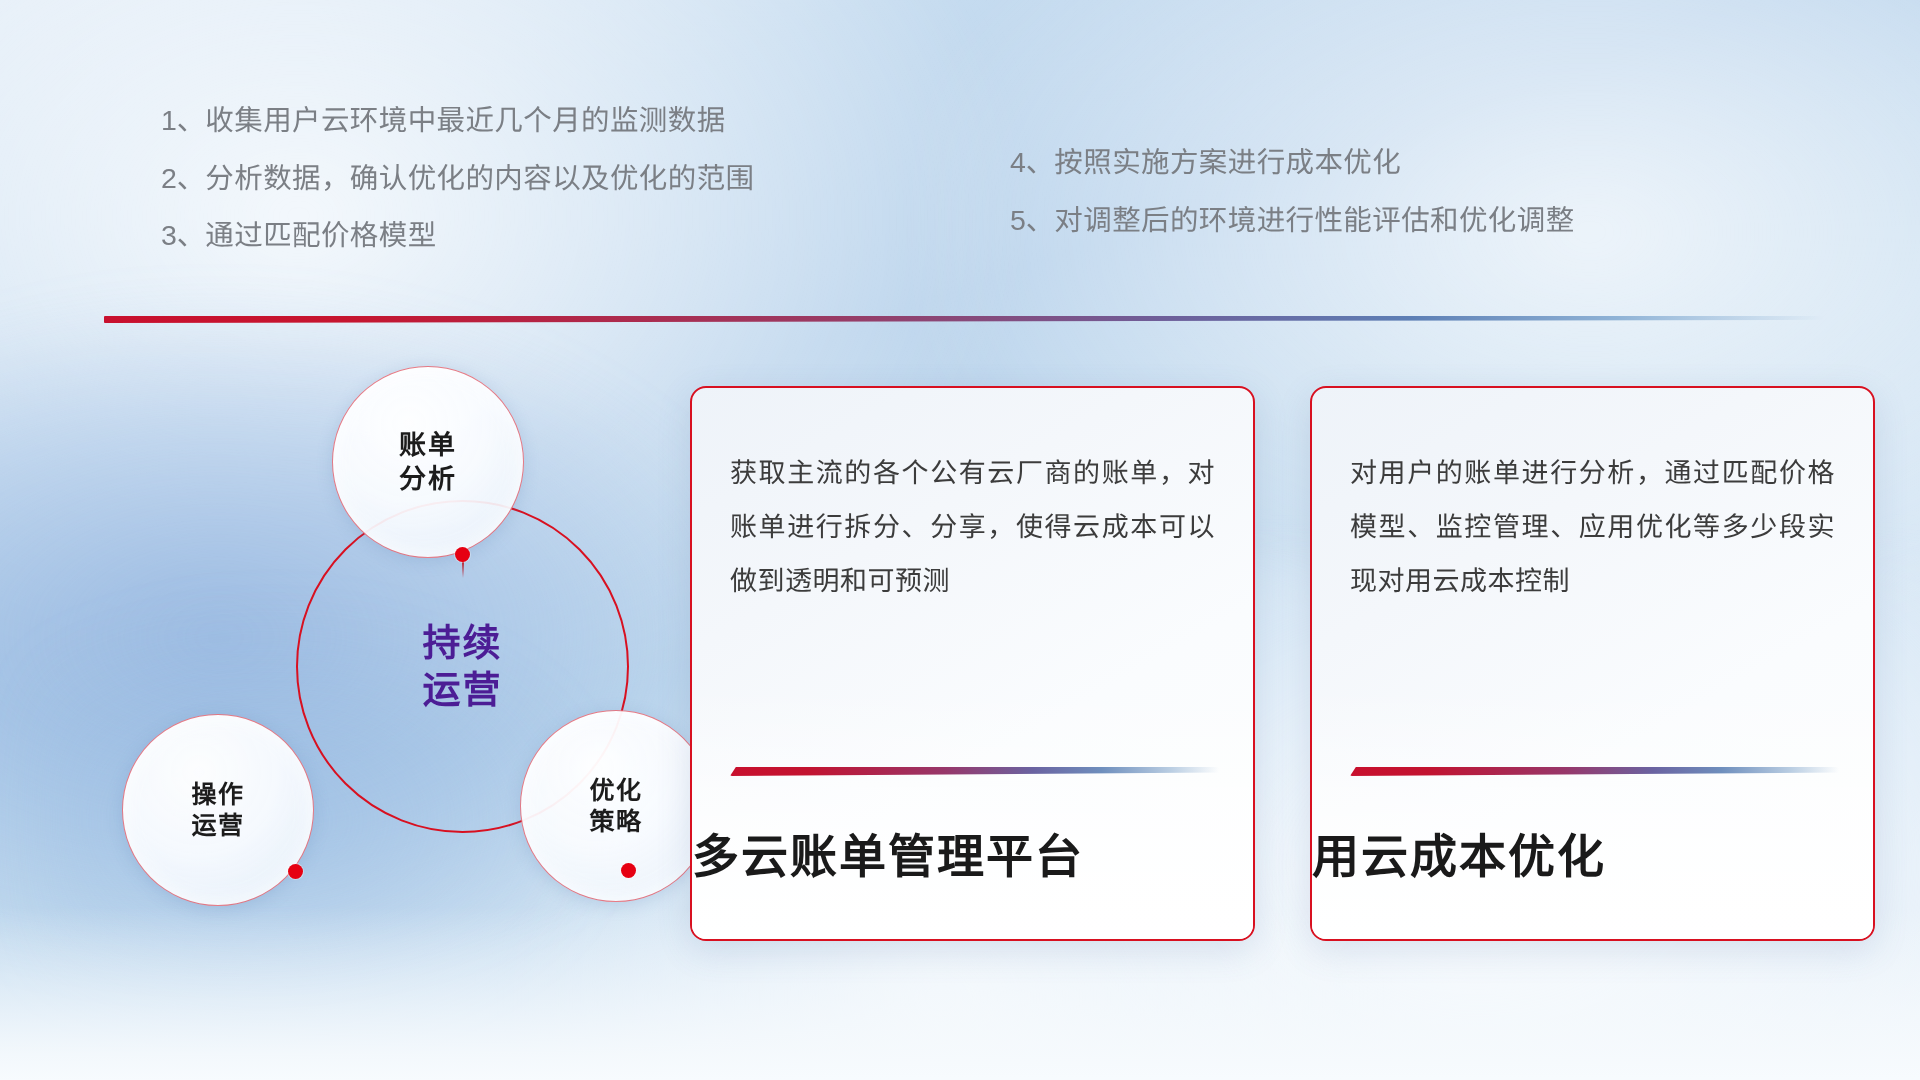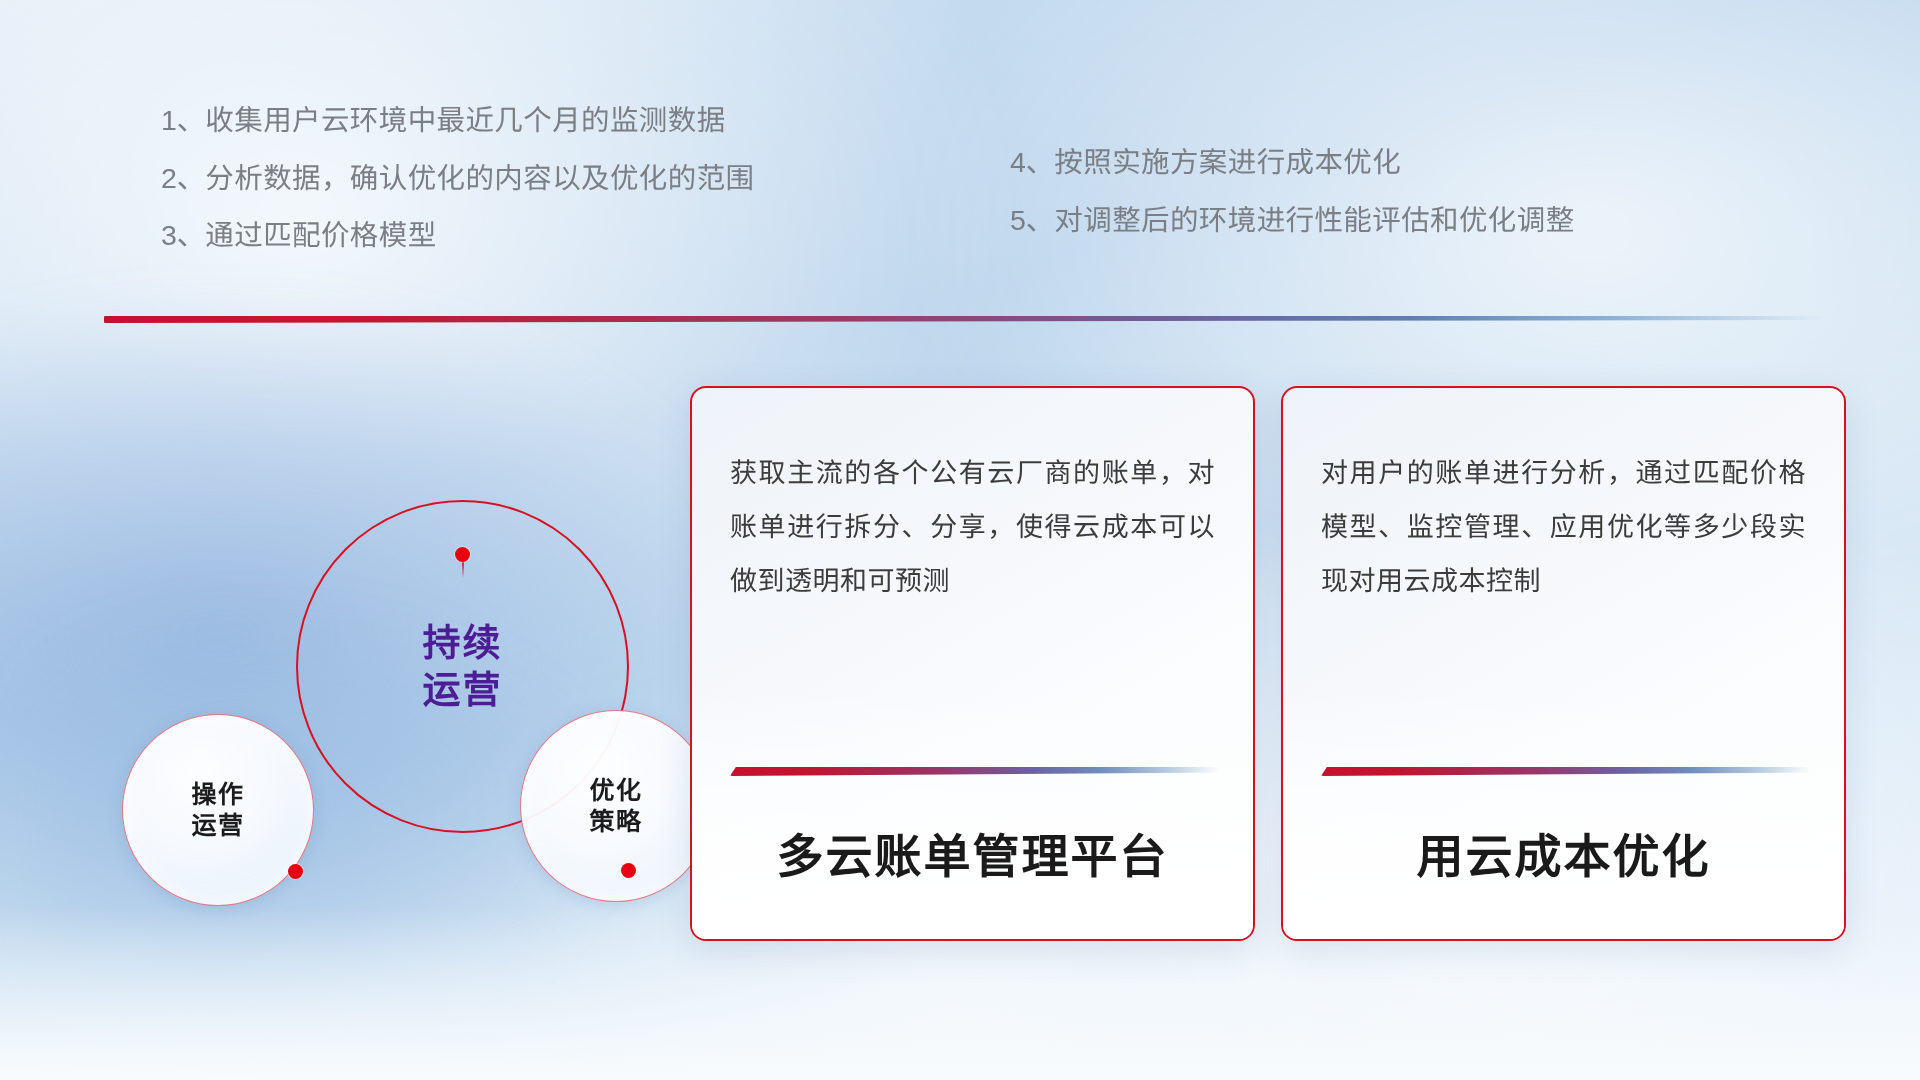--- a/index.html
+++ b/index.html
@@ -129,21 +129,21 @@
   .dot.d-bl { left:188px; top:514px; }
   .dot.d-br { left:521px; top:513px; }
 
   .tick{
     position:absolute; width:2px; height:18px;
     background:linear-gradient(to bottom,#b8121f,rgba(184,18,31,0));
   }
   .tick.t-top{ left:362px; top:210px; }
 
   
-  .cards{ position:absolute; left:690px; top:386px; display:flex; gap:26px; }
+  .cards{ position:absolute; left:690px; top:386px; display:flex; gap:55px; }
   .card{
     position:relative;
     width:565px; height:555px;
     border:2px solid #d81020;
     border-radius:16px;
     background:linear-gradient(150deg,#eef3f9 0%, #f4f7fb 30%, #fafcfe 62%, #fdfefe 100%);
     box-shadow:0 10px 34px rgba(80,115,160,.16);
     padding:58px 38px 0 38px;
     overflow:hidden;
   }
@@ -165,21 +165,21 @@
   .card-divider{
     position:absolute; z-index:3;
     left:38px; bottom:163px; width:489px; height:9px;
     background:linear-gradient(to right,#c8102e 0%, #c21330 16%, #97376a 44%, #6a63a1 62%, #6f8fbd 76%, #b9cde2 90%, rgba(235,243,250,0) 100%);
     clip-path:polygon(1.2% 0, 100% 0, 100% 62%, 0 100%);
     border-radius:2px;
   }
   .card-title{
     position:absolute; z-index:3;
     left:0; right:0; bottom:52px;
-    text-align:center;
+    text-align:left;
     font-size:47px;
     font-weight:bold;
     color:#1a1a1a;
     letter-spacing:2px;
   }
 </style>
 </head>
 <body>
 
 <div id="bg">
@@ -222,20 +222,24 @@
 
 <div class="venn">
 
   <div class="ring"></div>
 
   <div class="center-label">
     <span>持续</span>
     <span>运营</span>
   </div>
 
+  <div class="bubble b-top">
+    <span>账单</span>
+    <span>分析</span>
+  </div>
 
   <div class="bubble b-bl">
     <span>操作</span>
     <span>运营</span>
   </div>
 
   <div class="bubble b-br">
     <span>优化</span>
     <span>策略</span>
   </div>

